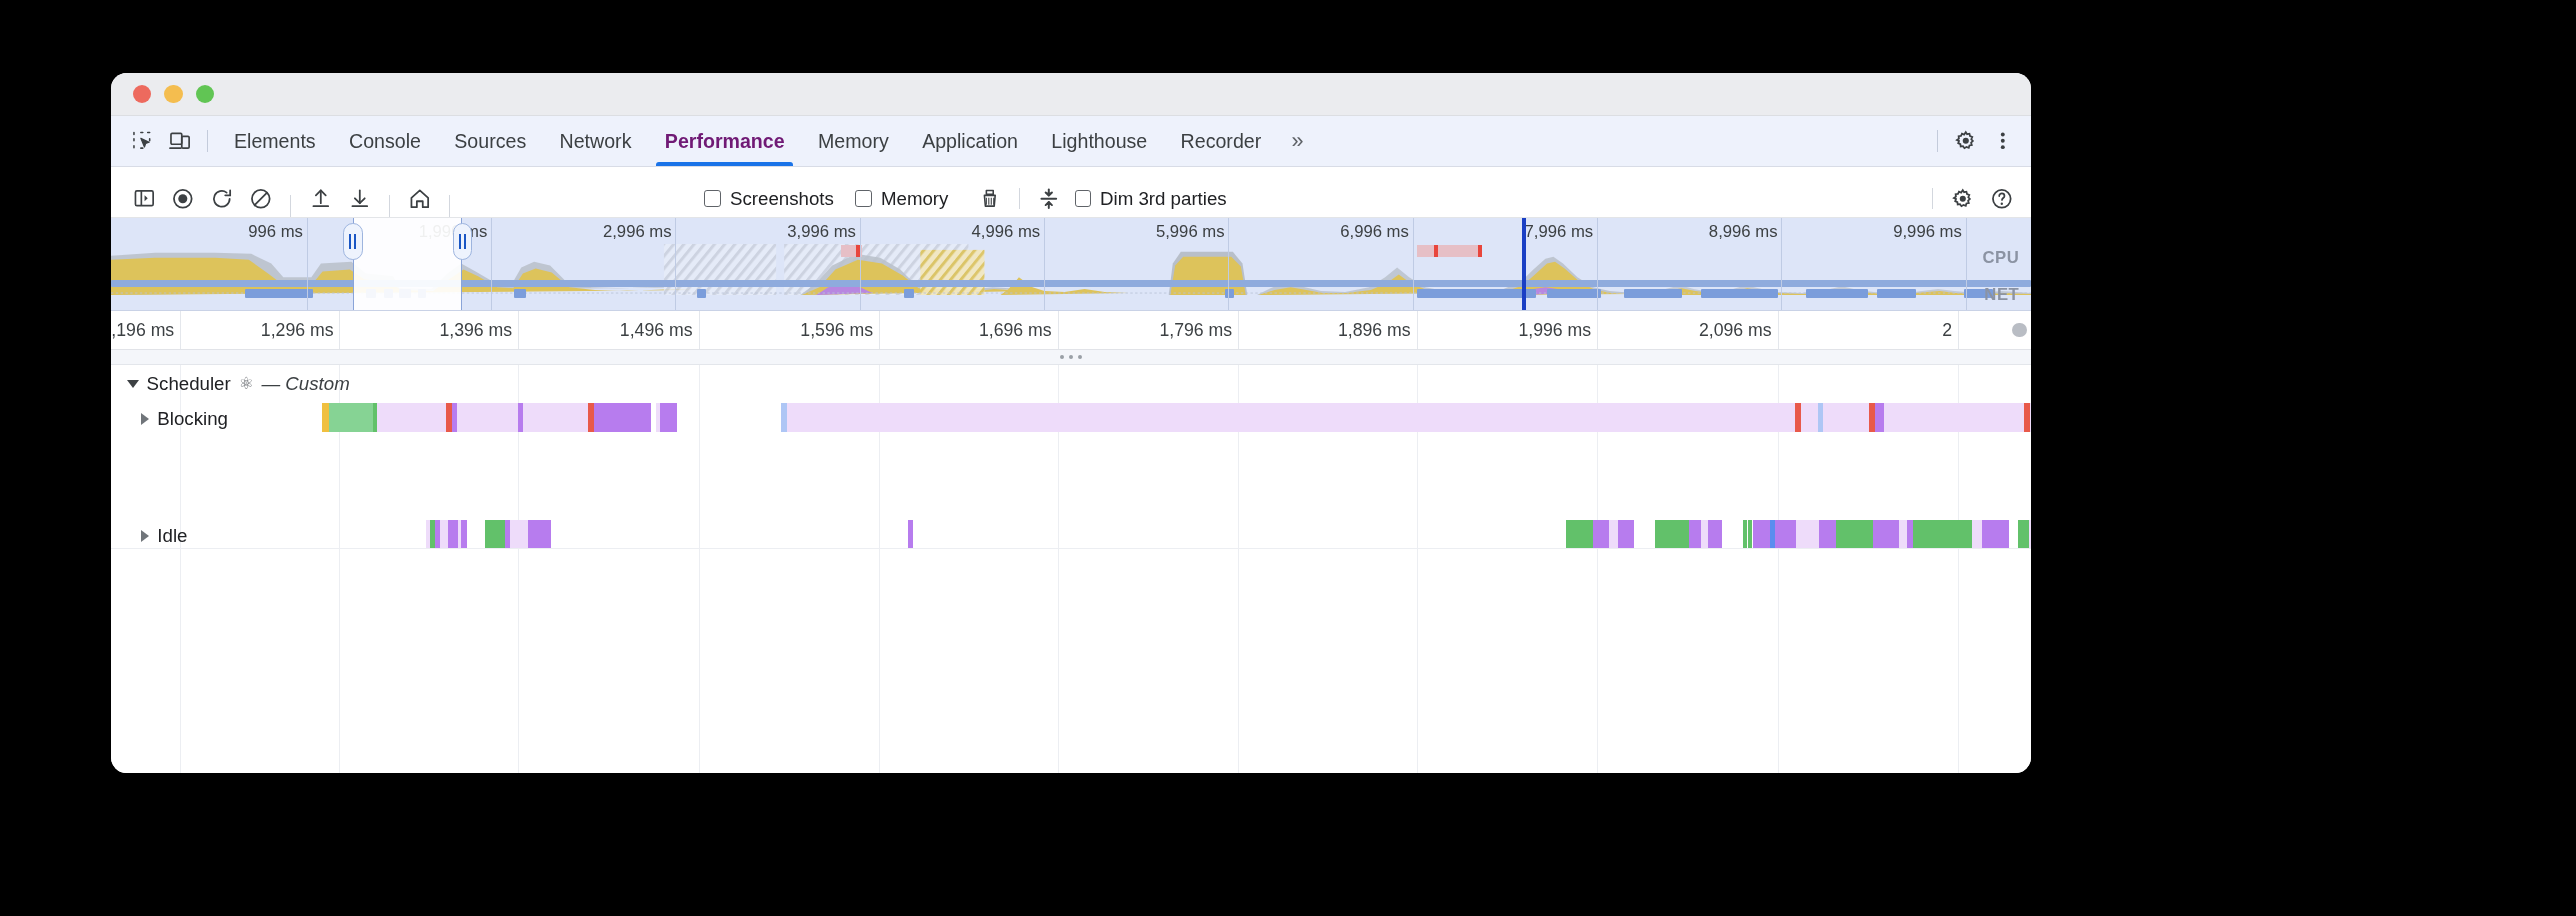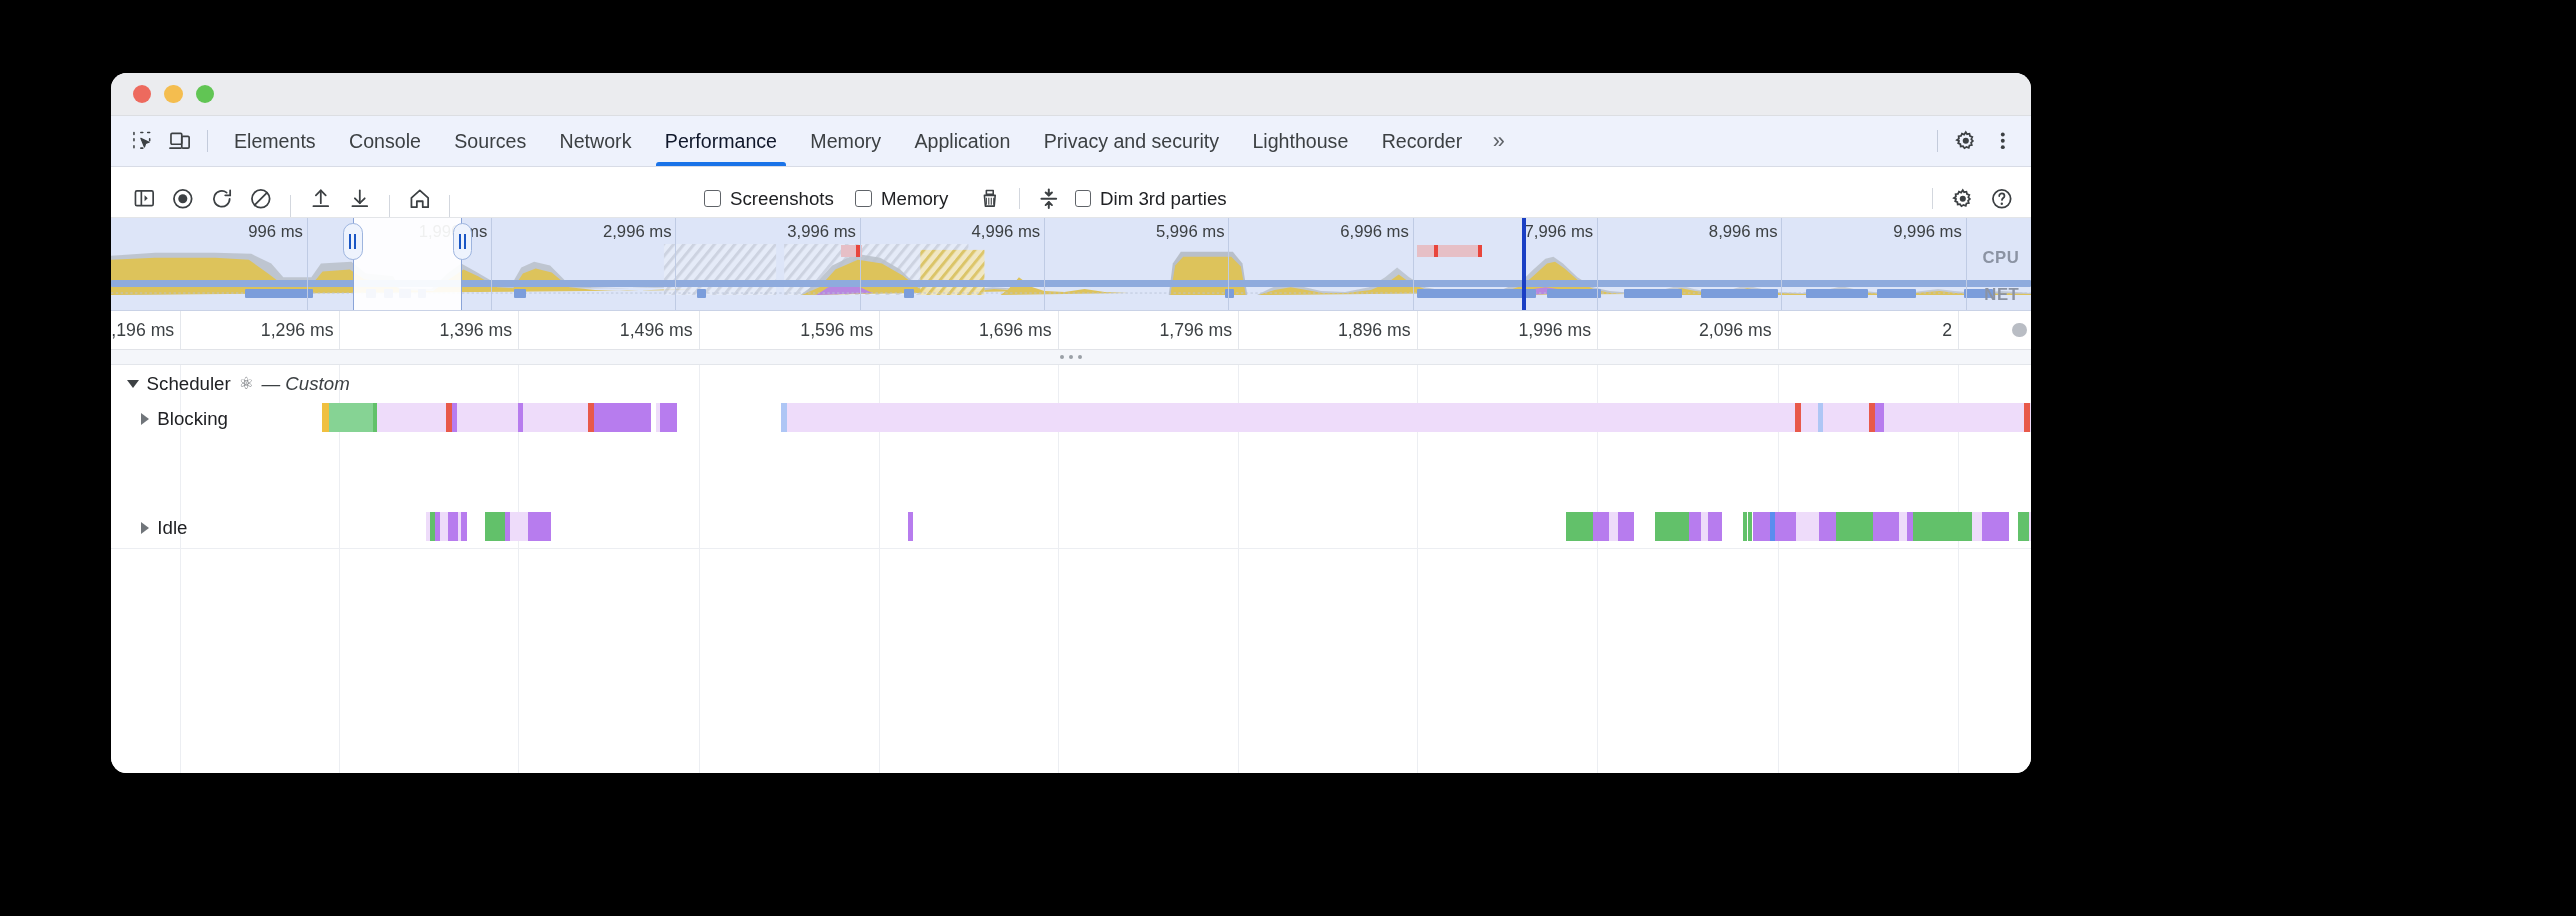--- a/index.html
+++ b/index.html
@@ -58,21 +58,21 @@
   .tabs { display: flex; align-items: center; height: 100%; }
   .tab {
     position: relative;
     height: 100%;
     display: flex; align-items: center;
     padding: 0 16.7px;
     font-size: 19.6px;
     color: #3c4043;
     white-space: nowrap;
   }
-  .tab.active { color: #0f172a; font-weight: 400; }
+  .tab.active { color: #701a75; font-weight: 700; }
   .tab.active::after {
     content: ""; position: absolute;
     left: 7.9px; right: 7.9px; bottom: 0; height: 3.9px;
     background: #1a73e8; border-radius: 2.9px 2.9px 0 0;
   }
   .tab-more { font-size: 21.6px; color: #5f6368; padding: 0 13.7px; letter-spacing: -2px; }
   .tabbar-right { margin-left: auto; display: flex; align-items: center; }
 
   
   .perftoolbar {
@@ -238,21 +238,20 @@
     <span class="tb-sep"></span>
 
     <div class="tabs">
       <div class="tab">Elements</div>
       <div class="tab">Console</div>
       <div class="tab">Sources</div>
       <div class="tab">Network</div>
       <div class="tab active">Performance</div>
       <div class="tab">Memory</div>
       <div class="tab">Application</div>
-      <div class="tab">Privacy and security</div>
       <div class="tab">Lighthouse</div>
       <div class="tab">Recorder</div>
       <div class="tab tab-more">»</div>
     </div>
 
     <div class="tabbar-right">
       <span class="tb-sep"></span>
       <span class="tb-icon">
         <svg width="23.6" height="23.6" viewBox="0 0 24 24" fill="none" stroke="#3c4043" stroke-width="1.8">
           <circle cx="12" cy="12" r="3.1" fill="#3c4043" stroke="none"></circle>
@@ -571,21 +570,21 @@
           <div class="bar" style="left: 91.55%; width: 0.3%; background: rgb(232, 89, 74);"></div>
           <div class="bar" style="left: 91.85%; width: 0.5%; background: rgb(183, 124, 238);"></div>
           <div class="bar" style="left: 92.35%; width: 7.3%; background: rgb(238, 220, 250);"></div>
           <div class="bar" style="left: 99.65%; width: 0.3%; background: rgb(232, 89, 74);"></div>
           <div class="bar" style="left: 99.95%; width: 0.3%; background: rgb(238, 220, 250);"></div>
         </div>
     </div>
 
 
 
-    <div class="fc-row" style="top:144px;text-align:center;">
+    <div class="fc-row" style="top:152px;text-align:center;">
       <div class="fc-rowlabel">
         <span class="tri-right"></span>
         <span>Idle</span>
       </div>
       <div class="fc-bars" id="bars-Idle">
           <div class="bar" style="left: 16.4%; width: 0.2%; background: rgb(238, 220, 250);"></div>
           <div class="bar" style="left: 16.6%; width: 0.25%; background: rgb(98, 193, 106);"></div>
           <div class="bar" style="left: 16.85%; width: 0.3%; background: rgb(183, 124, 238);"></div>
           <div class="bar" style="left: 17.15%; width: 0.4%; background: rgb(238, 220, 250);"></div>
           <div class="bar" style="left: 17.55%; width: 0.5%; background: rgb(183, 124, 238);"></div>

